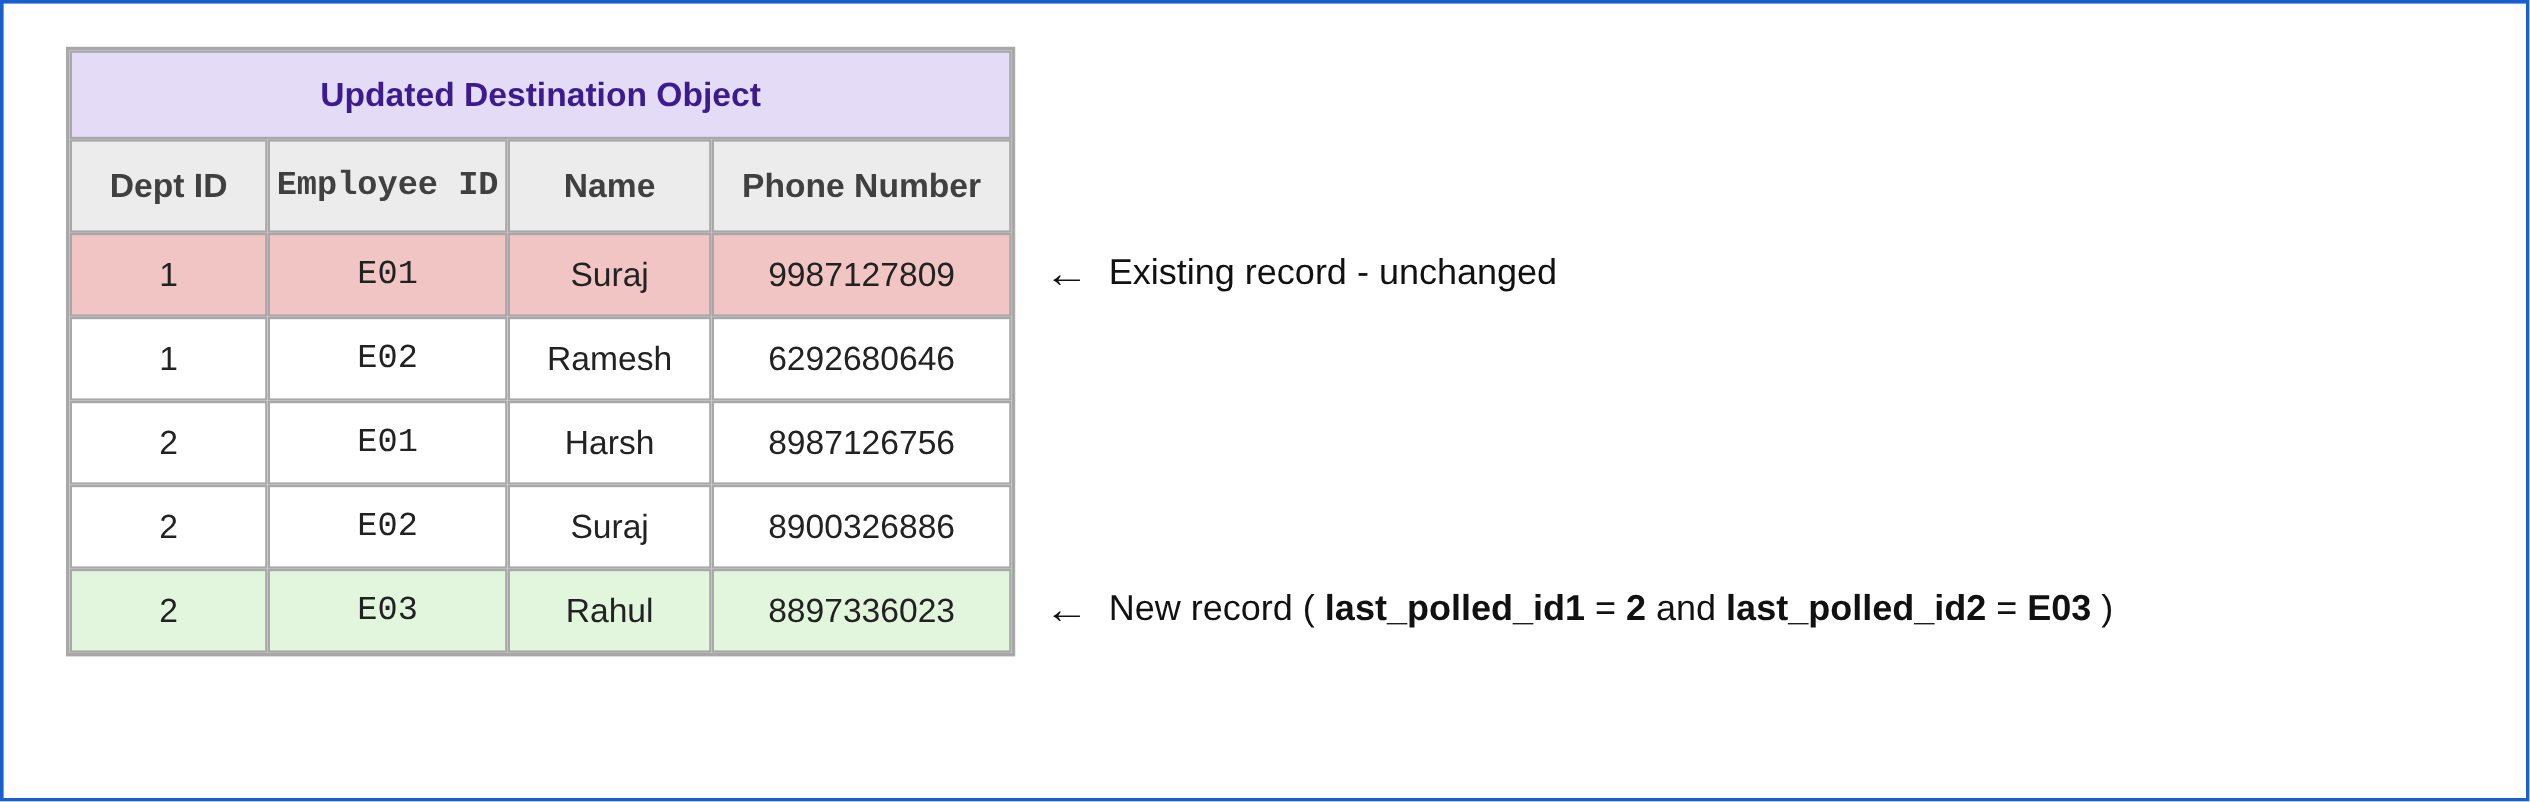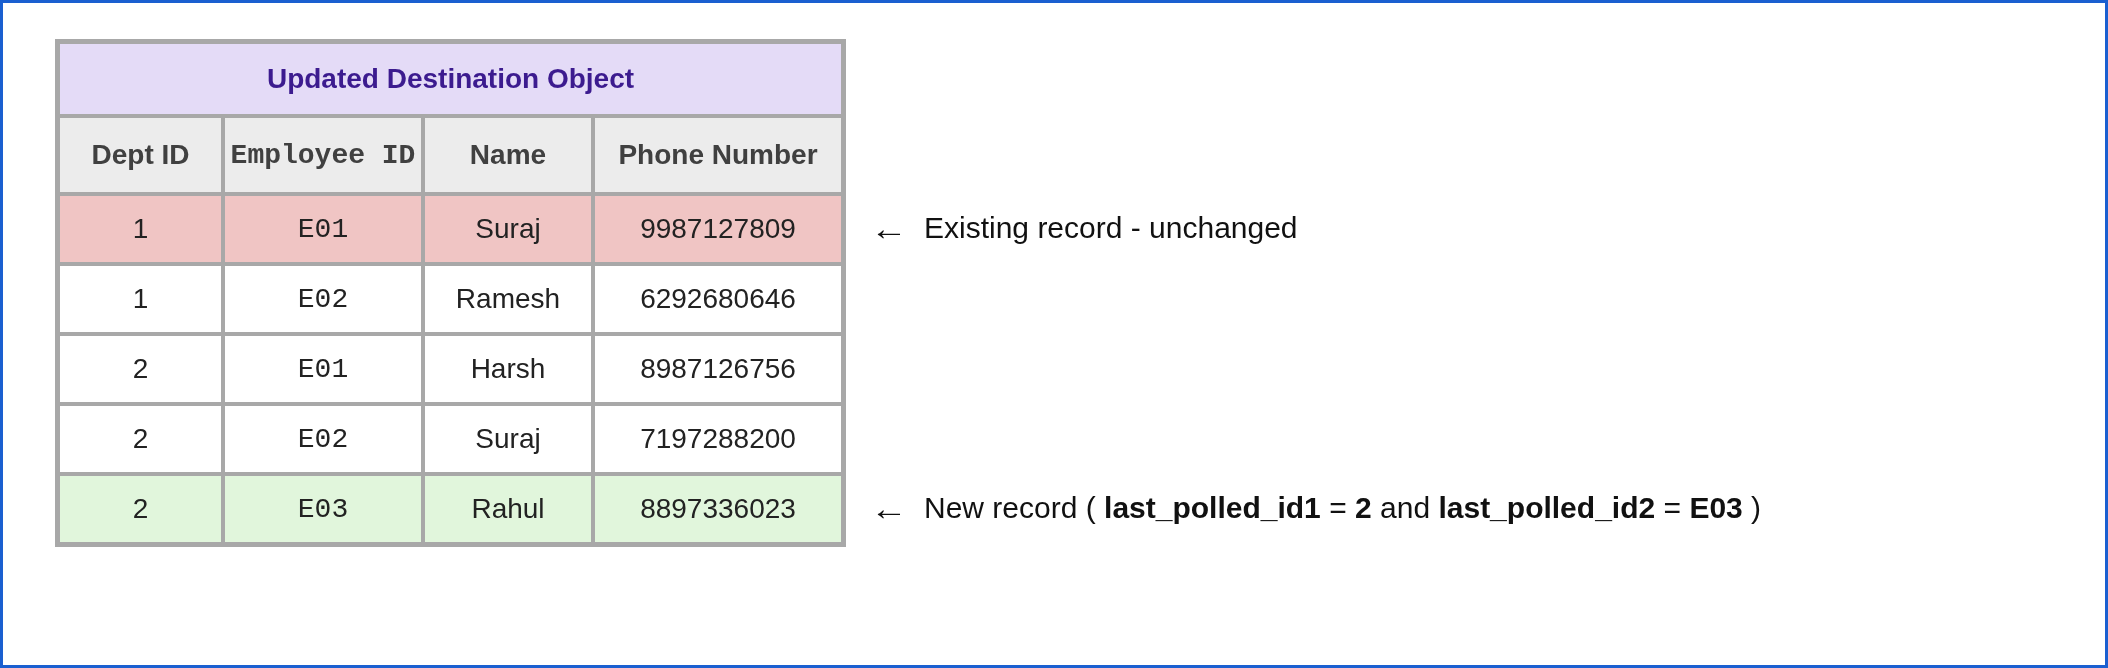--- a/index.html
+++ b/index.html
@@ -117,21 +117,21 @@
         <tr>
           <td class="col-dept">2</td>
           <td class="col-emp">E01</td>
           <td class="col-name">Harsh</td>
           <td class="col-phone">8987126756</td>
         </tr>
         <tr>
           <td class="col-dept">2</td>
           <td class="col-emp">E02</td>
           <td class="col-name">Suraj</td>
-          <td class="col-phone">7197288200</td>
+          <td class="col-phone">8900326886</td>
         </tr>
         <tr class="hl-green">
           <td class="col-dept">2</td>
           <td class="col-emp">E03</td>
           <td class="col-name">Rahul</td>
           <td class="col-phone">8897336023</td>
         </tr>
       </tbody>
     </table>
   </div>

